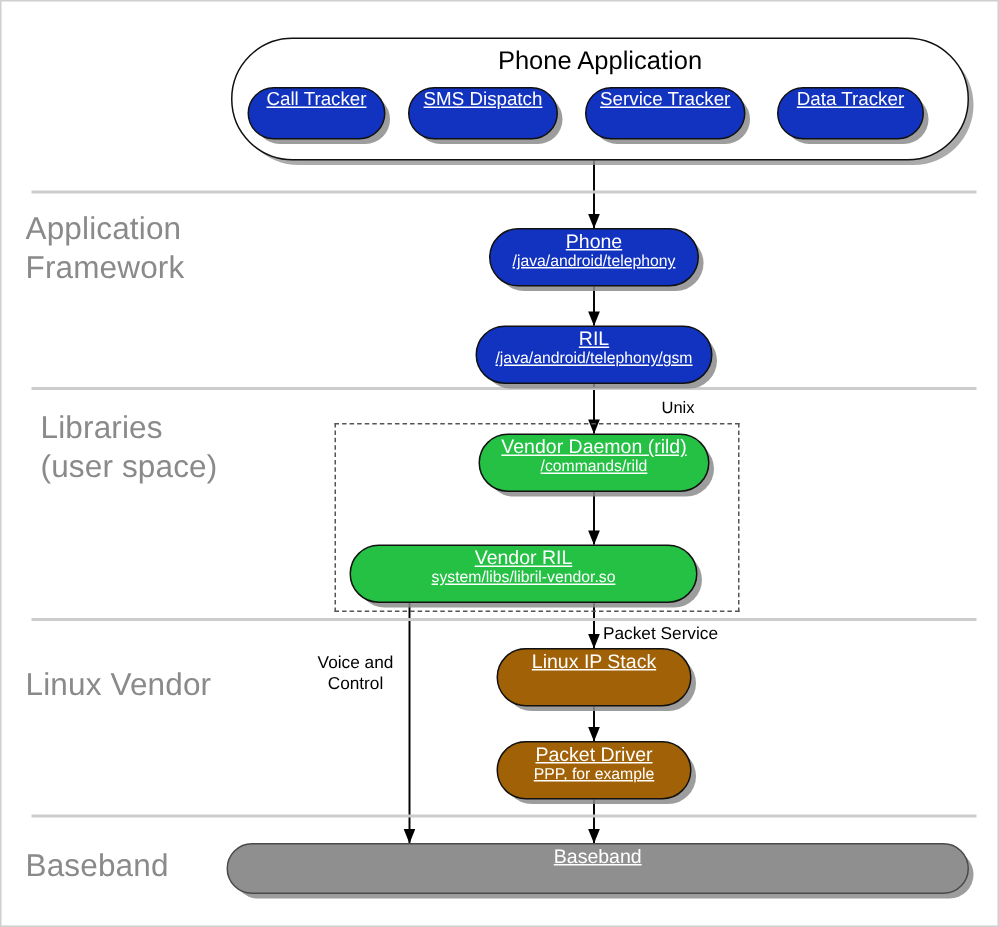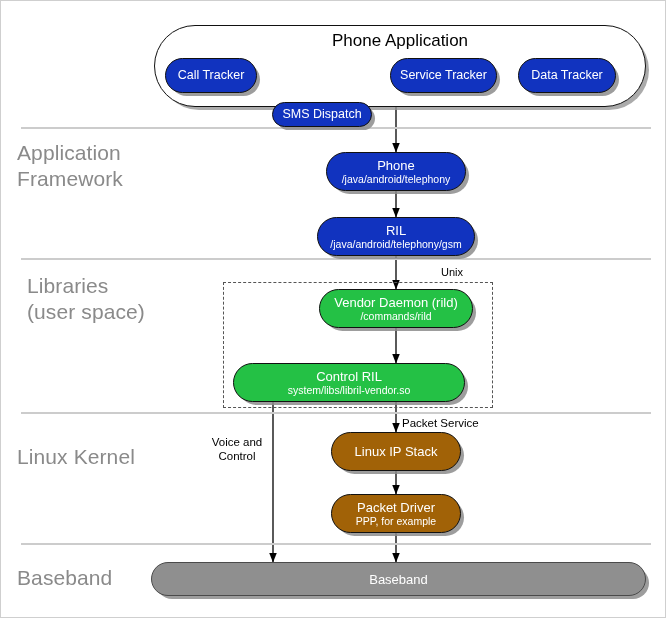--- a/index.html
+++ b/index.html
@@ -50,26 +50,27 @@
     z-index: 2;
   }
   
   .node {
     position: absolute;
     box-sizing: border-box;
     border-radius: 999px;
     display: flex;
     flex-direction: column;
     align-items: center;
-    justify-content: center;
+    justify-content: flex-start;
     text-align: center;
     color: #ffffff;
     z-index: 3;
     box-shadow: 4px 4px 0 -1px rgba(140,140,140,0.85);
     border: 1.5px solid #111111;
+    text-decoration: underline;
   }
   .node .t1 {
     font-size: 13px;
     line-height: 15px;
     white-space: nowrap;
   }
   .node .t2 {
     font-size: 10.5px;
     line-height: 12px;
     white-space: nowrap;
@@ -169,30 +170,30 @@
 
   <div class="divider" style="top:126px;"></div>
   <div class="divider" style="top:257px;"></div>
   <div class="divider" style="top:411px;"></div>
   <div class="divider" style="top:542px;"></div>
 
   <div class="layer-label" style="left:16px; top:139px;">Application
 Framework</div>
   <div class="layer-label" style="left:26px; top:272px;">Libraries
 (user space)</div>
-  <div class="layer-label" style="left:16px; top:443px;">Linux Kernel</div>
+  <div class="layer-label" style="left:16px; top:443px;">Linux Vendor</div>
   <div class="layer-label" style="left:16px; top:564px;">Baseband</div>
 
   <div id="phone-app-box"></div>
   <div id="phone-app-title">Phone Application</div>
 
   <div class="node blue app-pill single" style="left:164px; top:57px; width:92px; height:35px;">
     <span class="t1">Call Tracker</span>
   </div>
-  <div class="node blue app-pill single" style="left:271px; top:57px; width:100px; height:25px;margin-top:44px;">
+  <div class="node blue app-pill single" style="left:271px; top:57px; width:100px; height:35px;">
     <span class="t1">SMS Dispatch</span>
   </div>
   <div class="node blue app-pill single" style="left:389px; top:57px; width:107px; height:35px;">
     <span class="t1">Service Tracker</span>
   </div>
   <div class="node blue app-pill single" style="left:517px; top:57px; width:98px; height:35px;">
     <span class="t1">Data Tracker</span>
   </div>
 
   <div class="node blue" style="left:325px; top:151px; width:140px; height:39px;">
@@ -205,21 +206,21 @@
   </div>
 
   <div id="unix-box"></div>
   <div id="unix-label">Unix</div>
 
   <div class="node green" style="left:318px; top:288px; width:154px; height:39px;">
     <span class="t1">Vendor Daemon (rild)</span>
     <span class="t2">/commands/rild</span>
   </div>
   <div class="node green" style="left:232px; top:362px; width:232px; height:39px;">
-    <span class="t1">Control RIL</span>
+    <span class="t1">Vendor RIL</span>
     <span class="t2">system/libs/libril-vendor.so</span>
   </div>
 
   <div class="node red single" style="left:330px; top:431px; width:130px; height:39px;">
     <span class="t1">Linux IP Stack</span>
   </div>
   <div class="node red" style="left:330px; top:493px; width:130px; height:39px;">
     <span class="t1">Packet Driver</span>
     <span class="t2">PPP, for example</span>
   </div>

